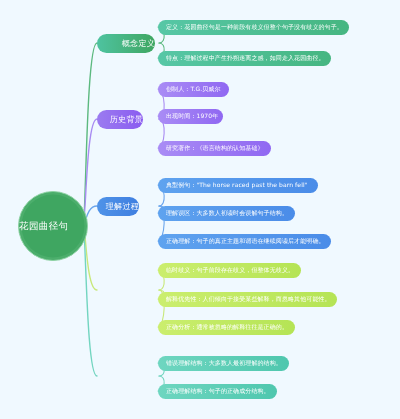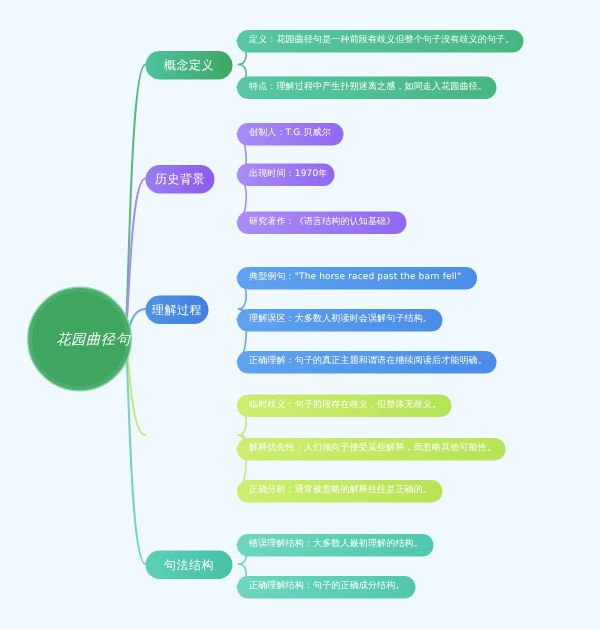--- a/index.html
+++ b/index.html
@@ -33,39 +33,38 @@
     left: 18px;
     top: 191px;
     width: 68px;
     height: 68px;
     border-radius: 50%;
     background: #3fa661;
     border: 1.5px solid #8fd3a5;
     box-shadow: inset 0 0 0 2.5px #4cae6c;
     display: flex;
     align-items: center;
-    justify-content: flex-end;
+    justify-content: flex-start;
     z-index: 5;
-    font-style: italic;
   }
   .root-label {
     color: #ffffff;
     font-size: 9.5px;
     letter-spacing: 0.4px;
     white-space: nowrap;
   }
 
   
   .branch-node {
     position: absolute;
     height: 19px;
     border-radius: 10px;
     display: flex;
     align-items: center;
-    justify-content: center;
+    justify-content: flex-end;
     z-index: 4;
     box-sizing: border-box;
   }
   .branch-label {
     color: #ffffff;
     font-size: 8px;
     letter-spacing: 0.3px;
     white-space: nowrap;
   }
 
@@ -153,22 +152,19 @@
     </div>
     <div class="leaf-node" style="left: 158px; top: 262.5px; width: 143px; background: linear-gradient(90deg, rgb(203, 238, 110), rgb(181, 228, 85));">
       <span class="leaf-label">临时歧义：句子前段存在歧义，但整体无歧义。</span>
     </div>
     <div class="leaf-node" style="left: 158px; top: 291.5px; width: 179px; background: linear-gradient(90deg, rgb(203, 238, 110), rgb(181, 228, 85));">
       <span class="leaf-label">解释优先性：人们倾向于接受某些解释，而忽略其他可能性。</span>
     </div>
     <div class="leaf-node" style="left: 158px; top: 319.5px; width: 137px; background: linear-gradient(90deg, rgb(203, 238, 110), rgb(181, 228, 85));">
       <span class="leaf-label">正确分析：通常被忽略的解释往往是正确的。</span>
     </div>
-    <div class="branch-node" style="left: 97px; top: 366.5px; width: 58px; background: linear-gradient(90deg, rgb(94, 207, 184), rgb(69, 193, 168));">
-      <span class="branch-label">句法结构</span>
-    </div>
     <div class="leaf-node" style="left: 158px; top: 355.5px; width: 131px; background: linear-gradient(90deg, rgb(110, 214, 192), rgb(79, 199, 174));">
       <span class="leaf-label">错误理解结构：大多数人最初理解的结构。</span>
     </div>
     <div class="leaf-node" style="left: 158px; top: 383.5px; width: 119px; background: linear-gradient(90deg, rgb(110, 214, 192), rgb(79, 199, 174));">
       <span class="leaf-label">正确理解结构：句子的正确成分结构。</span>
     </div>
   </div>
 
 </body></html>

